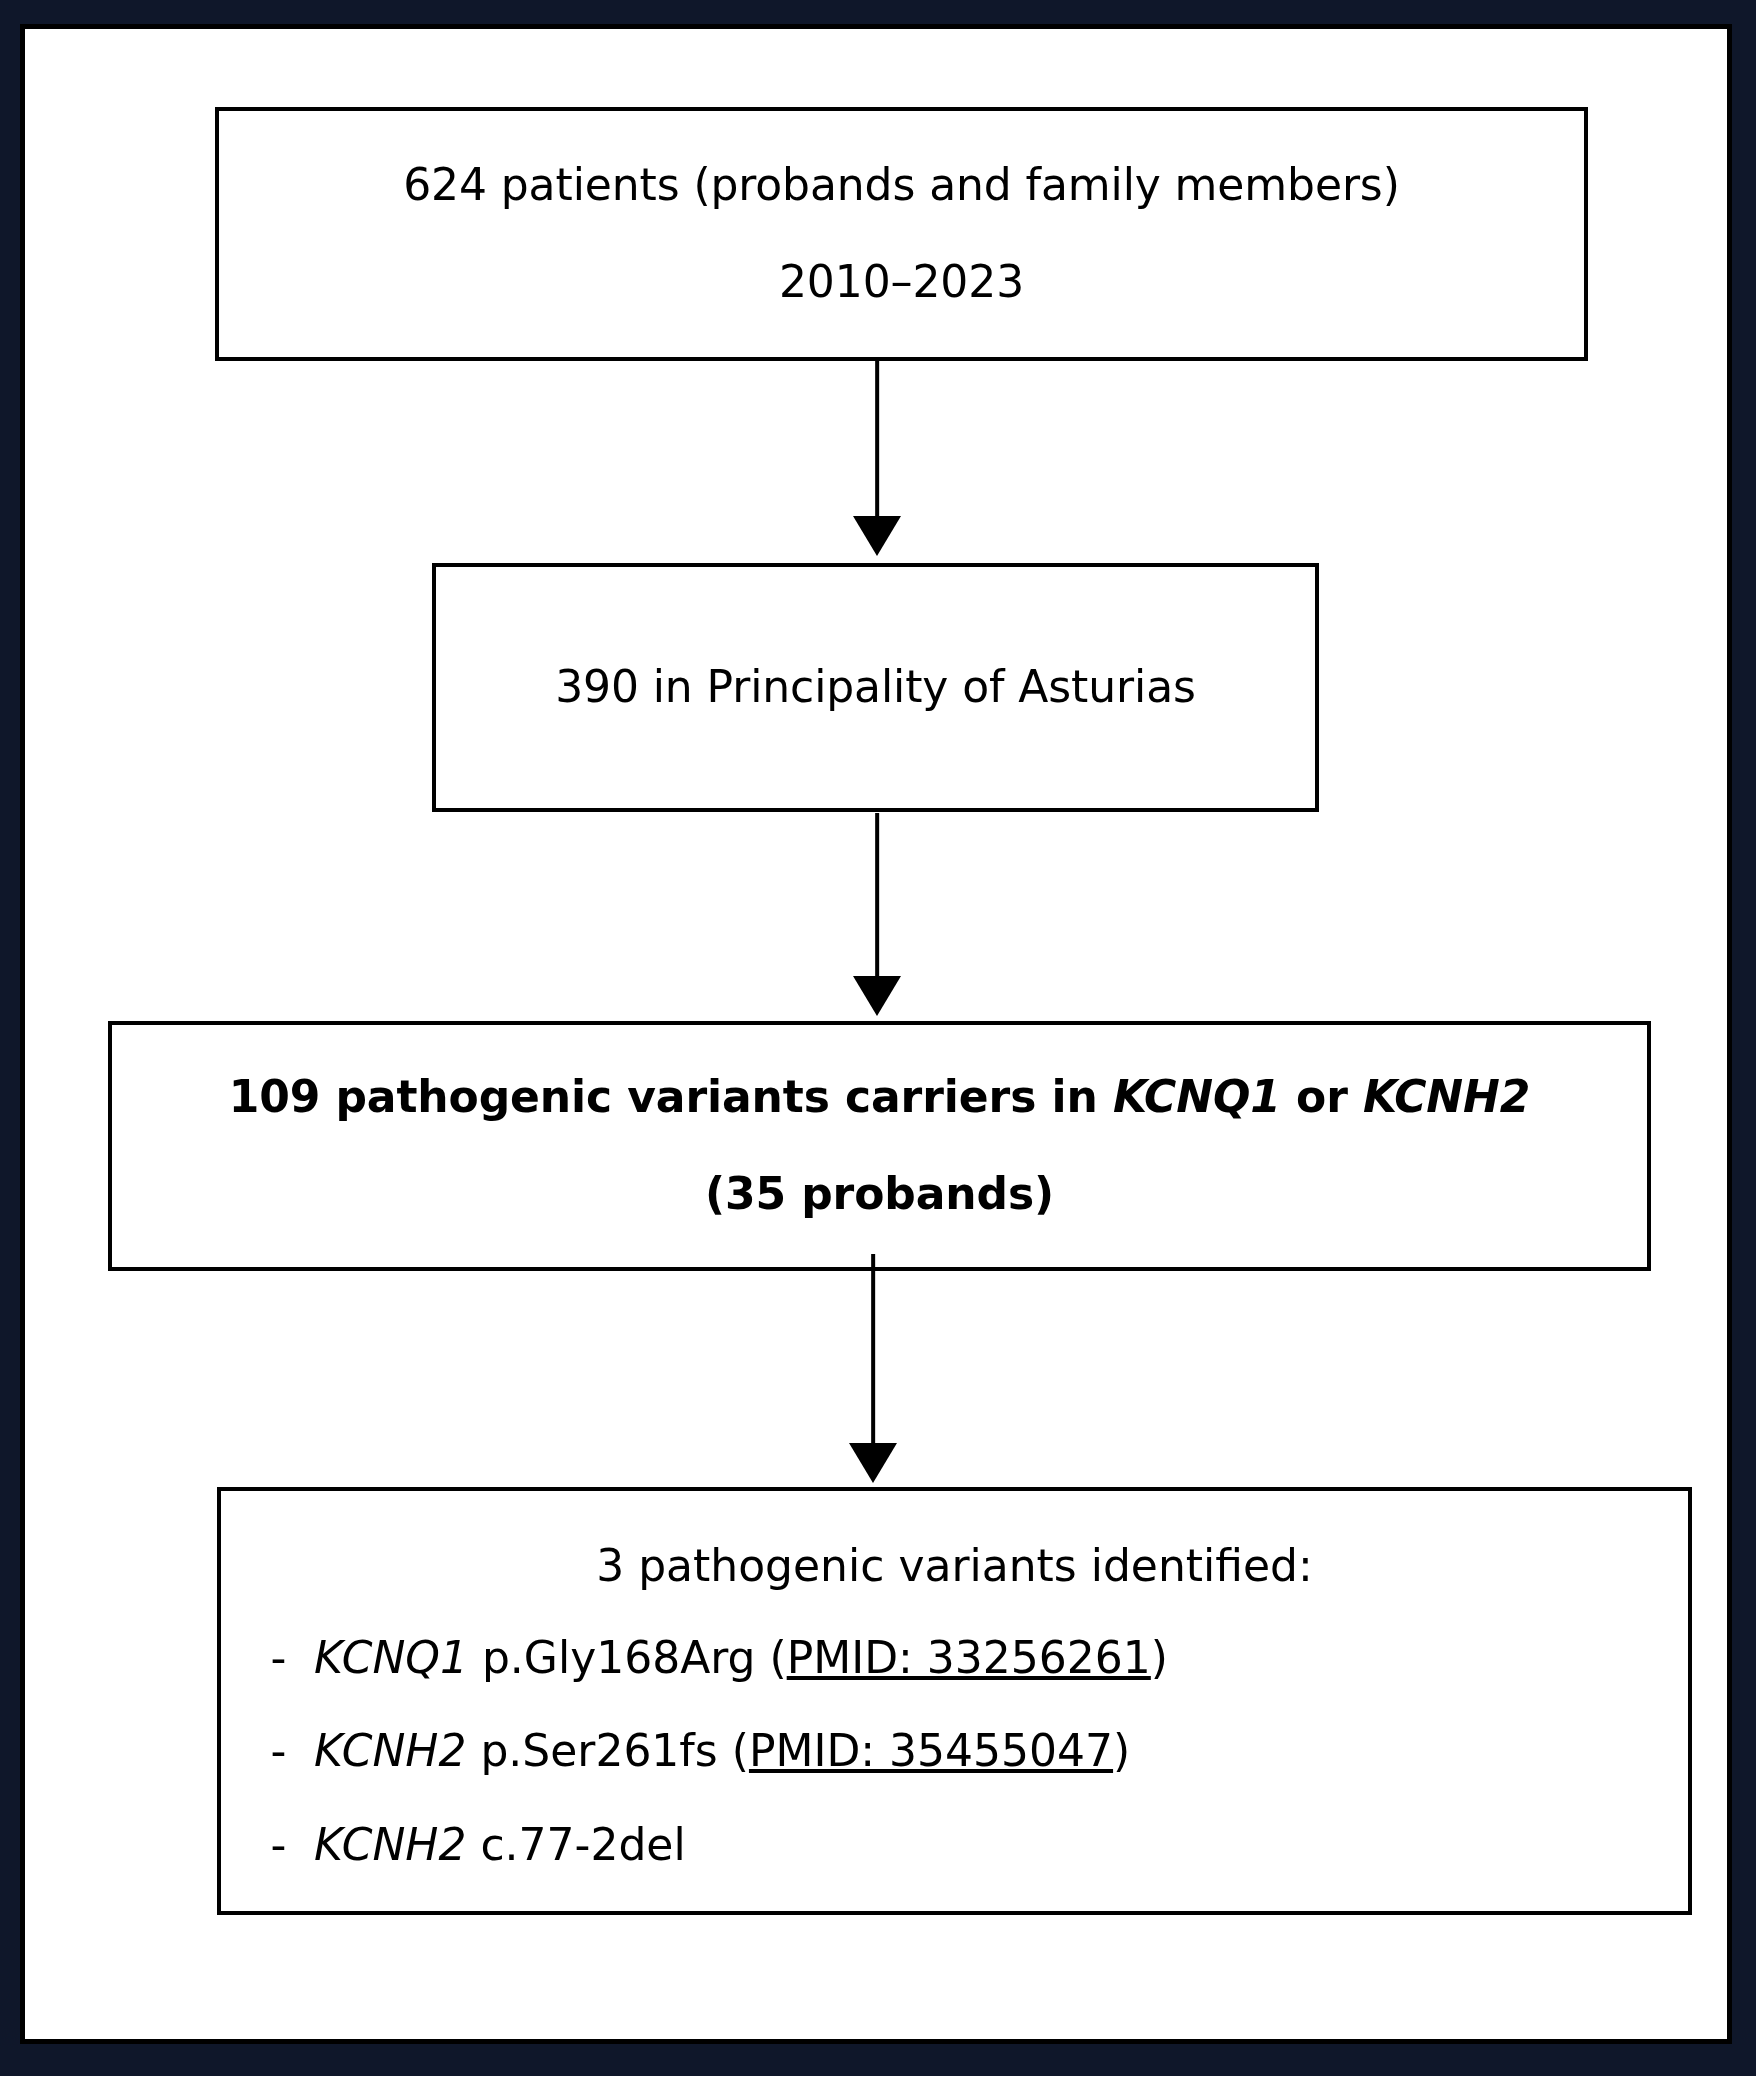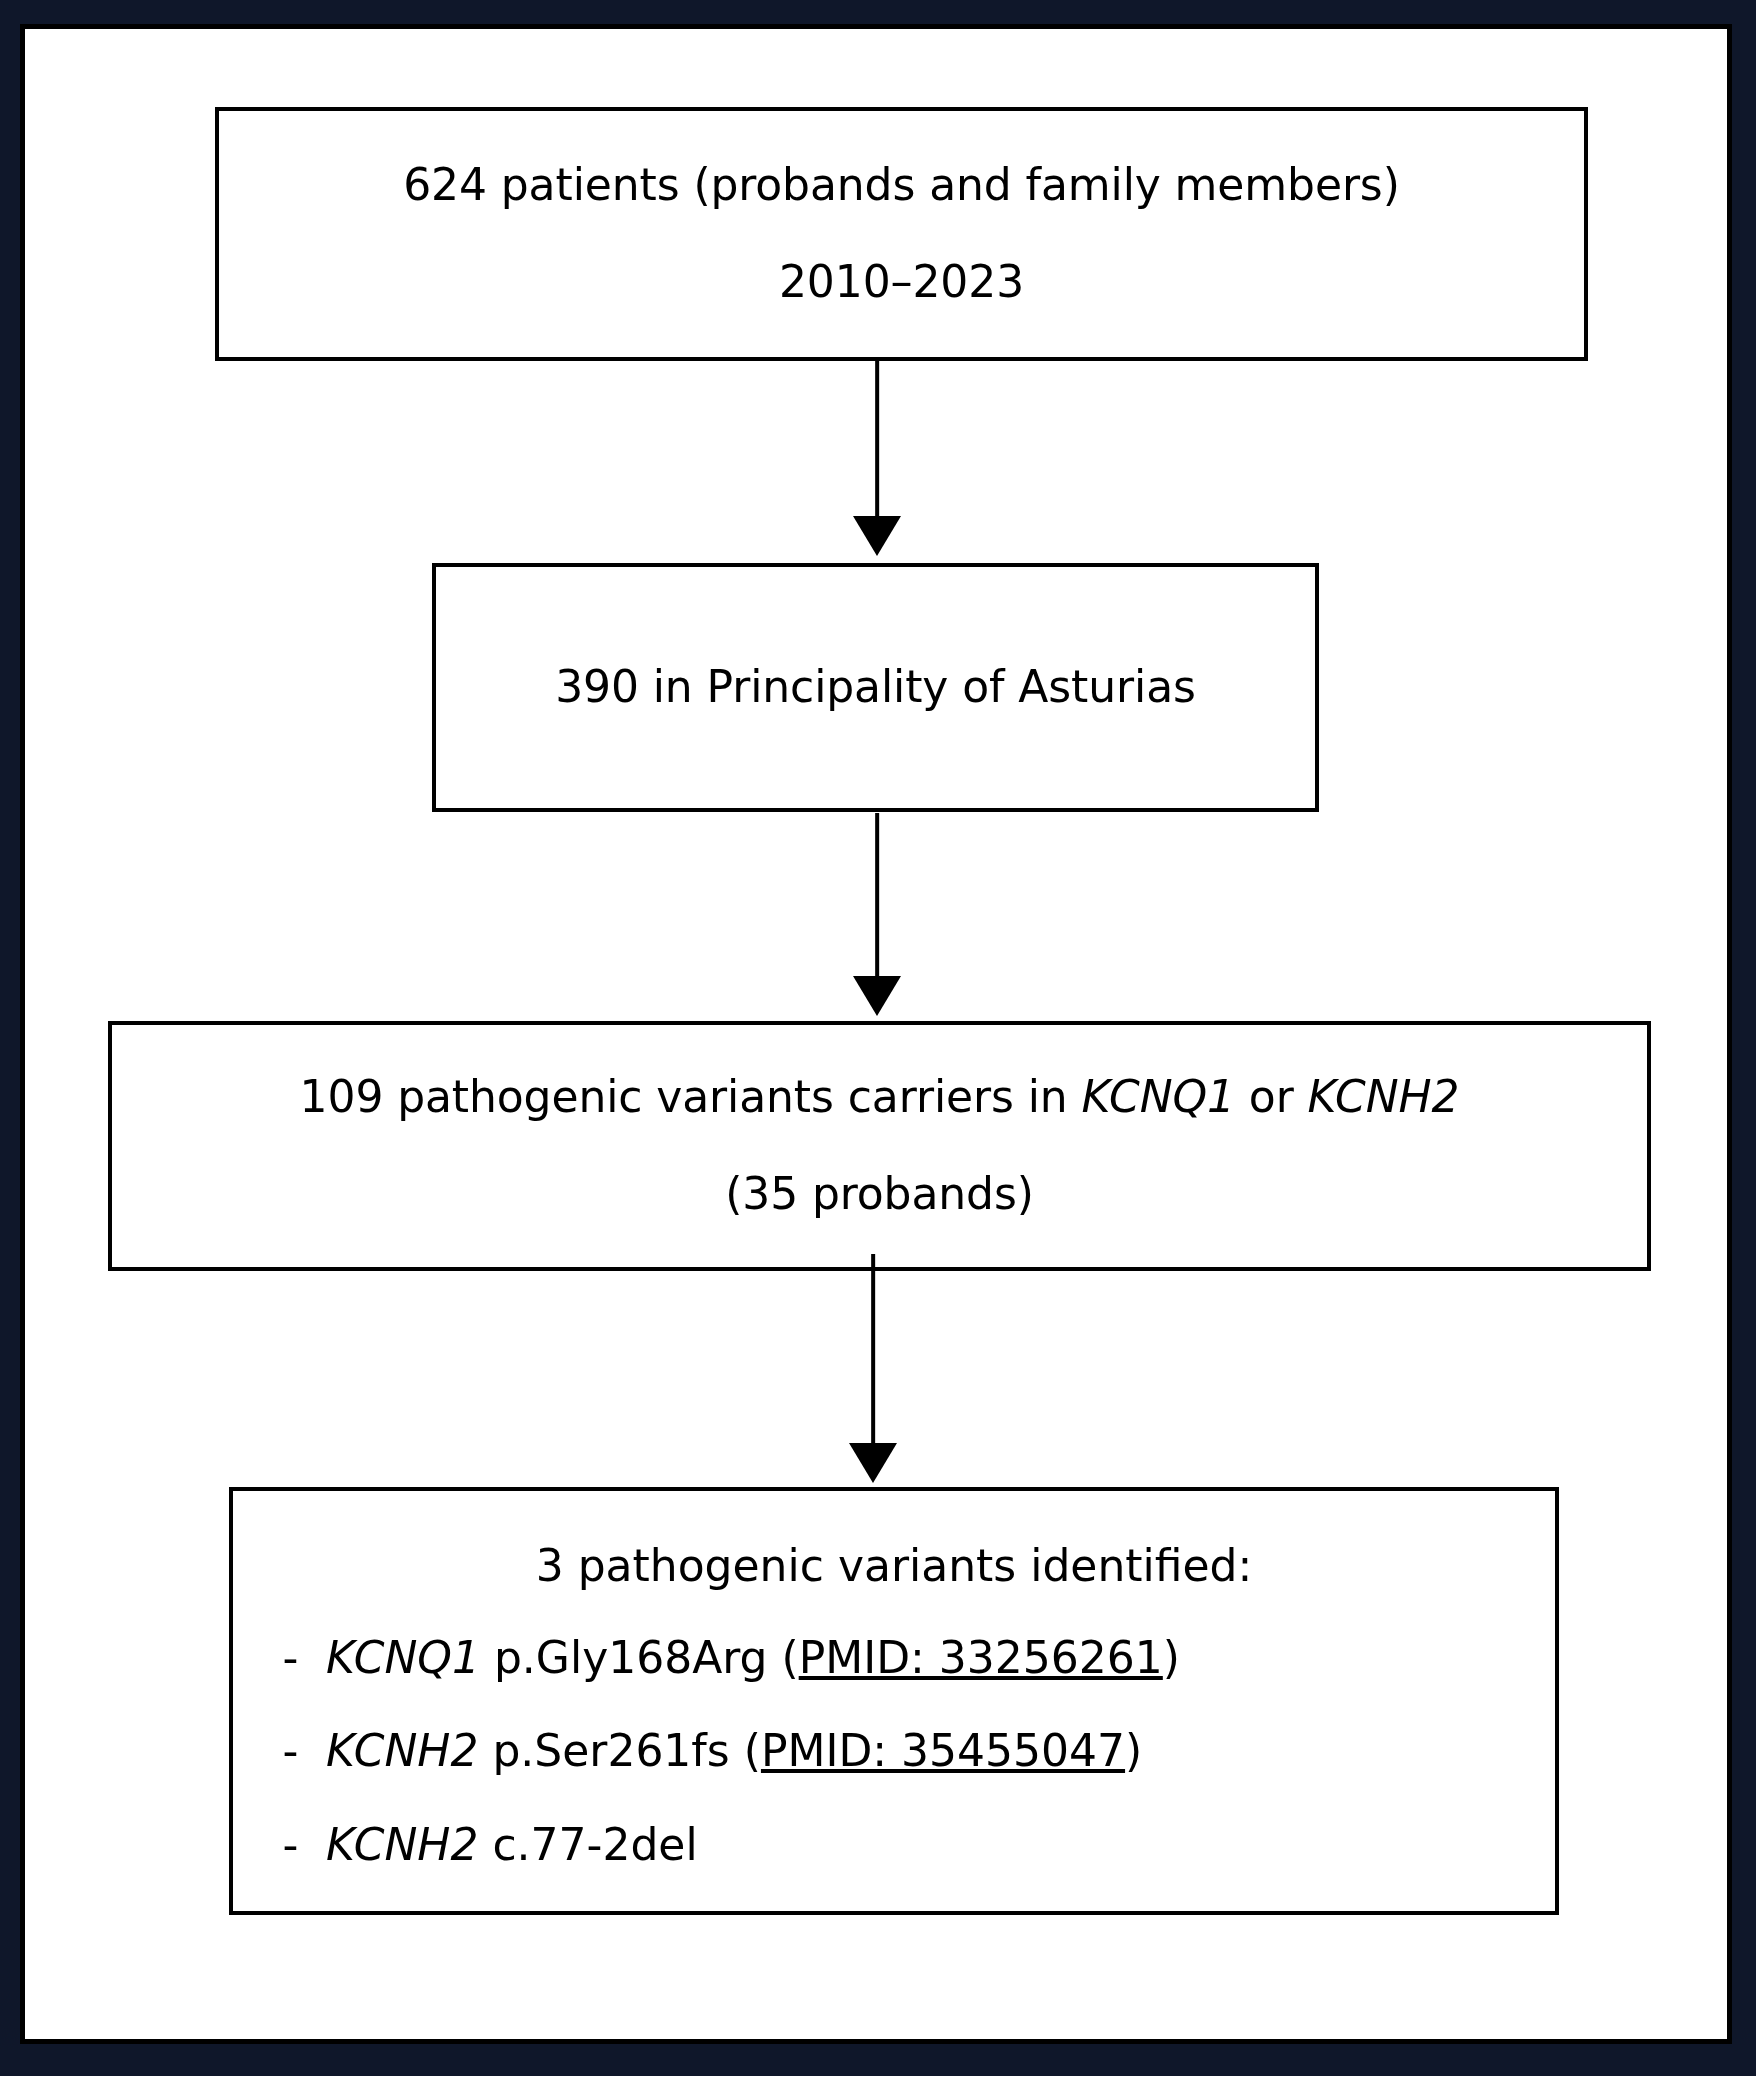--- a/index.html
+++ b/index.html
@@ -44,22 +44,22 @@
     font-size: 44px;
     line-height: 1.15;
     white-space: nowrap;
     text-align: center;
     letter-spacing: -0.1px;
   }
   .box-line.gap-top { margin-top: 46px; }
 
   #box-patients   { left: 215px;  top: 107px;  width: 1373px; height: 254px; }
   #box-asturias   { left: 432px;  top: 563px;  width: 887px; height: 249px; }
-  #box-carriers   { left: 108px;  top: 1021px; width: 1543px; height: 250px; }
-  #box-variants   { left: 229px;  top: 1487px; width: 1330px; height: 428px;
+  #box-carriers   { left: 108px;  top: 1021px; width: 1543px; height: 250px; font-weight: bold; }
+  #box-variants   { left: 217px;  top: 1487px; width: 1475px; height: 428px;
                     justify-content: flex-start; align-items: stretch; }
 
   
   .variants-heading {
     font-size: 44px;
     line-height: 1.15;
     text-align: center;
     margin-top: 50px;
     white-space: nowrap;
   }

